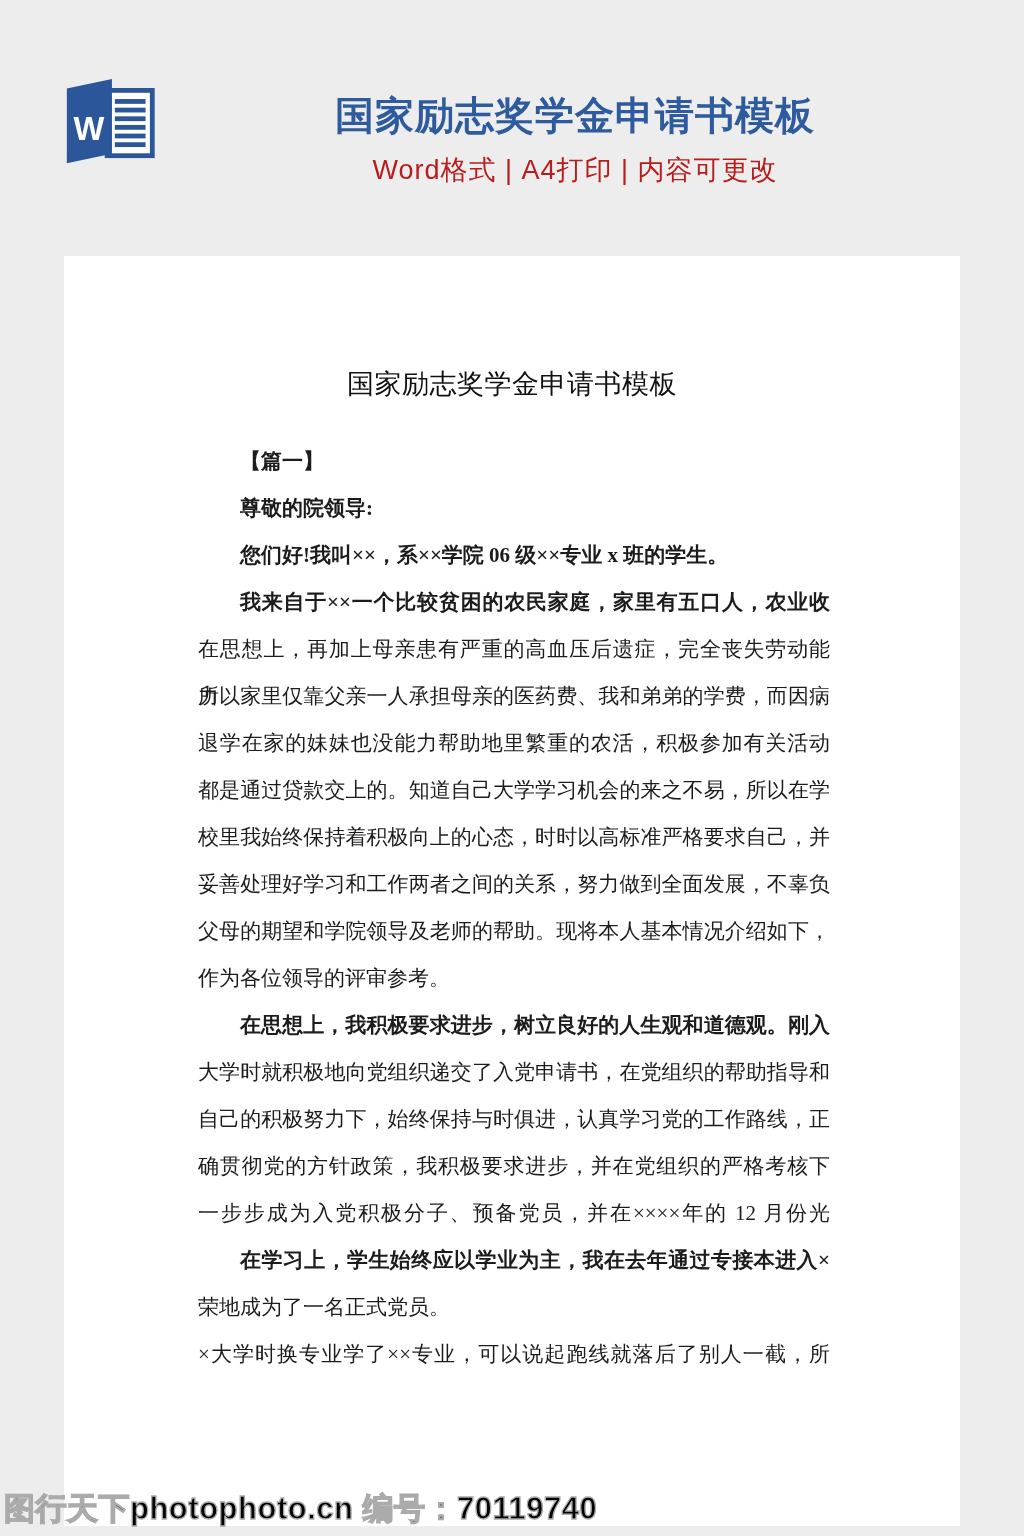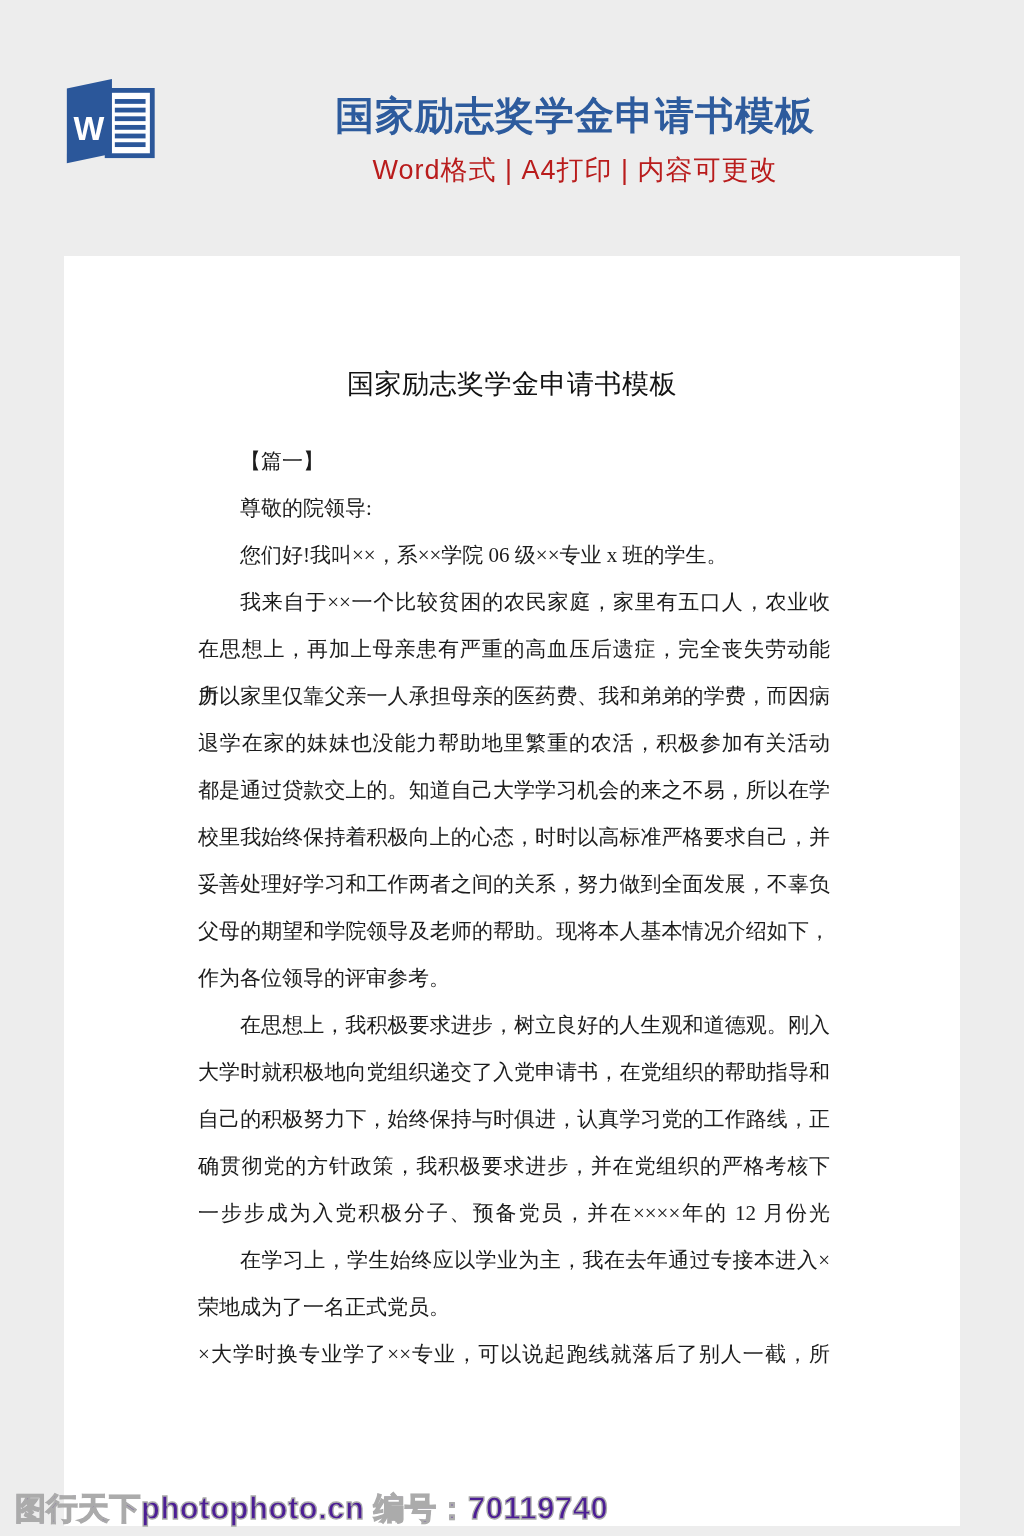--- a/index.html
+++ b/index.html
@@ -69,33 +69,33 @@
     font-family: "Liberation Serif", "DejaVu Serif", serif;
     font-size: 21px;
     color: #1c1c1c;
   }
   .doc-line {
     line-height: 47px;
     height: 47px;
     white-space: normal;
     overflow: visible;
   }
-  .doc-line.indent { padding-left: 42px; }
+  .doc-line.indent { padding-left: 42px; font-weight: bold; }
   .doc-line.justify {
     text-align: justify;
     text-align-last: justify;
   }
   
   .watermark {
     position: absolute;
-    left: 15px; top: 1488px;
+    left: 4px; top: 1488px;
     font-size: 31px;
     font-weight: 700;
     letter-spacing: 0.5px;
-    color: #4c1d95;
+    color: #000000;
     -webkit-text-stroke: 1.3px #ababab;
     text-shadow: 0 0 1px #bbbbbb;
     white-space: nowrap;
     z-index: 5;
   }
 </style>
 </head>
 <body>
 
 <div class="canvas">

